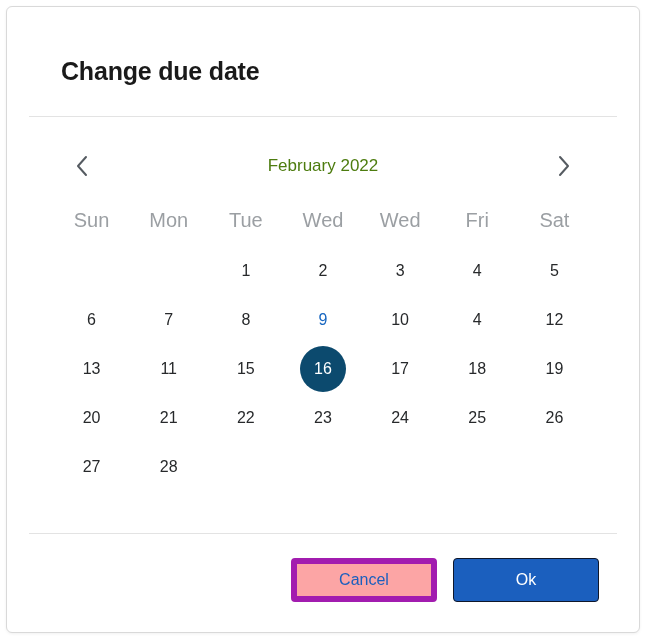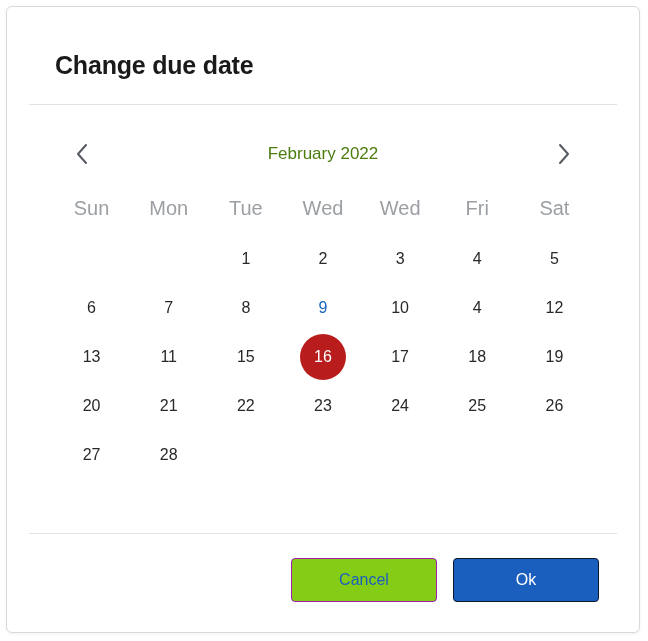--- a/index.html
+++ b/index.html
@@ -28,21 +28,21 @@
     flex-direction: column;
   }
   .dialog-header {
     padding: 42px 32px 22px 46px;
   }
   .dialog-title {
     font-size: 25px;
     font-weight: bold;
     color: #1a1a1a;
     letter-spacing: -0.2px;
-    margin: 2px;
+    margin: 8px;
   }
   .divider {
     height: 1px;
     background: #e3e3e3;
     margin: 0 22px;
   }
   .dialog-body {
     flex: 1;
     padding: 18px 46px 0 46px;
     box-sizing: border-box;
@@ -100,21 +100,21 @@
     cursor: pointer;
     display: block;
   }
   .day.empty {
     cursor: default;
   }
   .day.today {
     color: #1766c0;
   }
   .day.selected {
-    background: #b91c1c;
+    background: #0c4a6e;
     color: #ffffff;
   }
   .dialog-footer-divider {
     height: 1px;
     background: #e3e3e3;
     margin: 10px 22px 0 22px;
   }
   .dialog-footer {
     padding: 24px 40px 30px 32px;
     display: flex;
@@ -124,22 +124,22 @@
   .btn {
     font-size: 16px;
     border-radius: 4px;
     height: 44px;
     min-width: 146px;
     padding: 0 18px;
     cursor: pointer;
     font-family: "Liberation Sans", sans-serif;
   }
   .btn-cancel {
-    background: #84cc16;
-    border: 1px solid #a21caf;
+    background: #fca5a5;
+    border: 6px solid #a21caf;
     color: #1b5fbe;
   }
   .btn-ok {
     background: #1b5fbe;
     border: 1px solid #0f172a;
     color: #ffffff;
   }
 </style>
 </head>
 <body>

